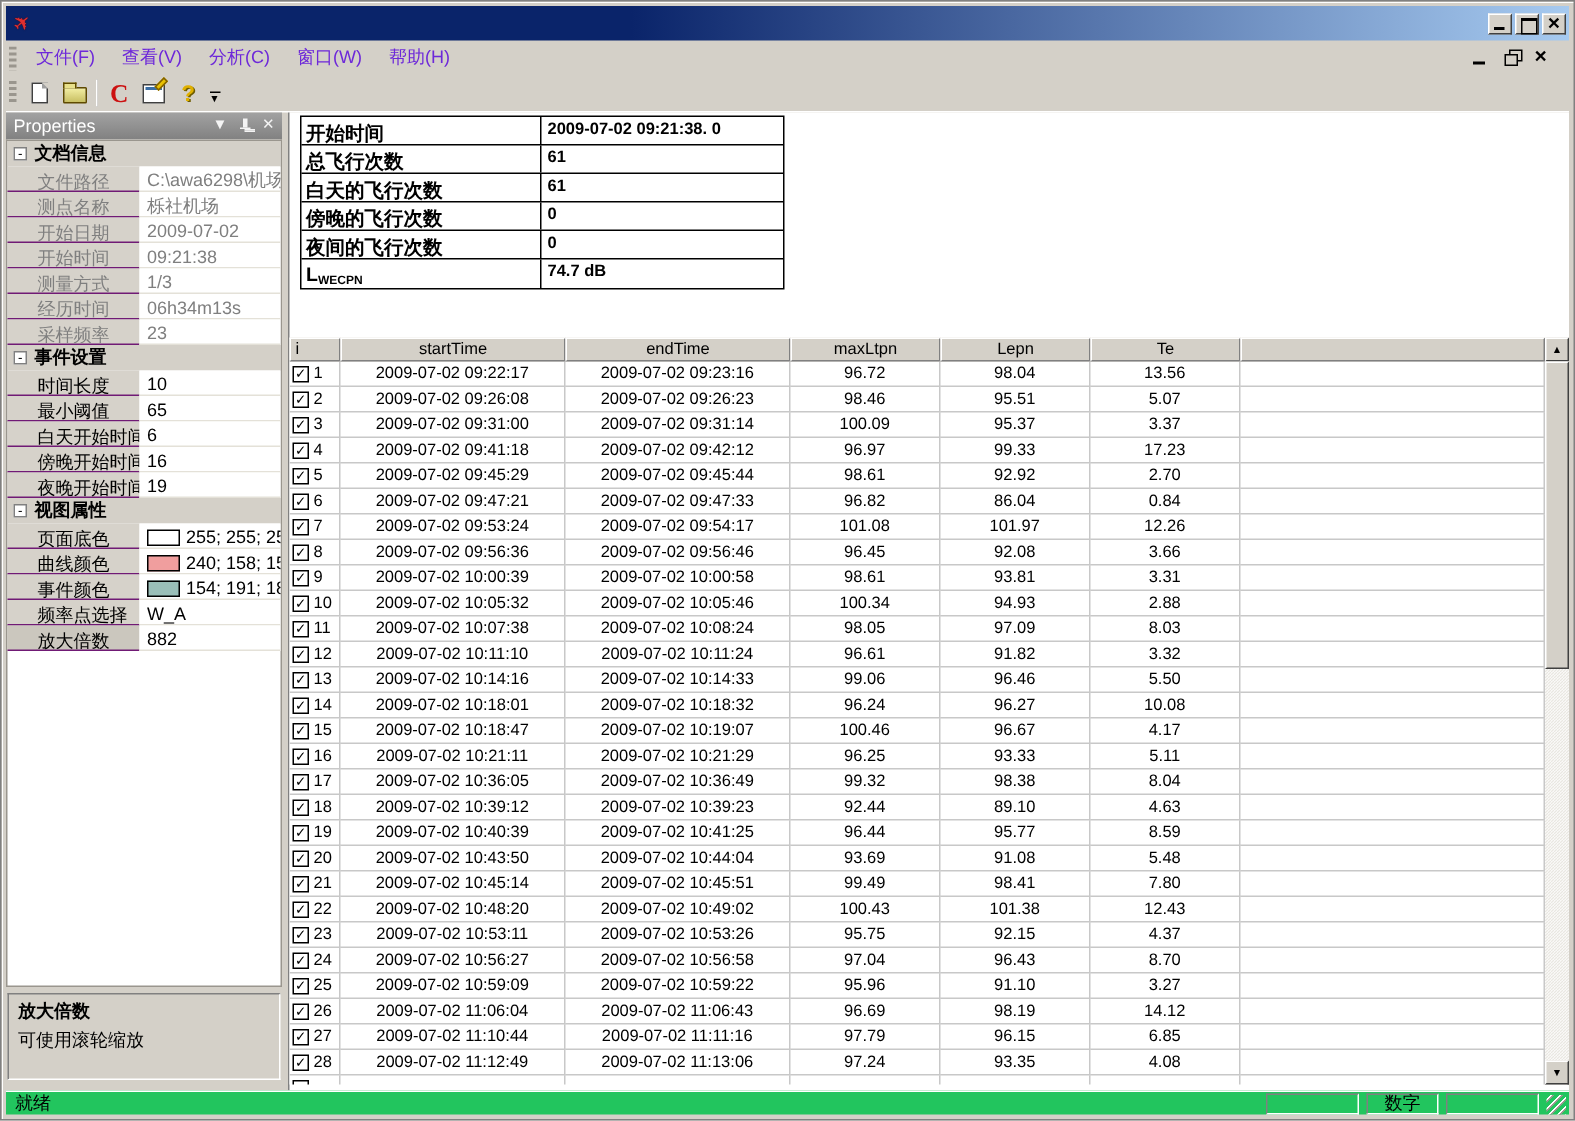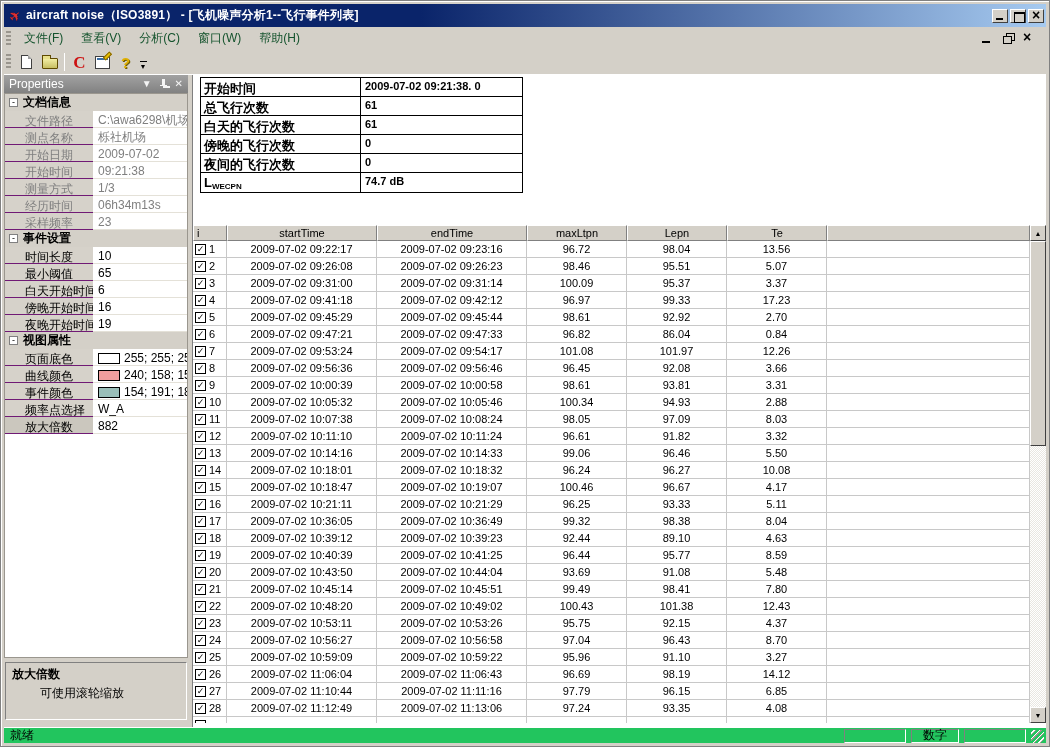--- a/index.html
+++ b/index.html
@@ -23,21 +23,21 @@
                      border:1px solid #000; border-top:2px solid #000; }
   .tbtn-close::after { content:"×"; position:absolute; left:0; right:0; top:-3px; text-align:center;
                        font-size:14px; font-weight:bold; color:#000; }
 
   
   .menubar { position: absolute; left: 3px; top: 26px; right: 3px; height: 23px;
              display: flex; align-items: center; }
   .grip { width: 5px; height: 16px; margin: 0 4px 0 2px;
           background-image: repeating-linear-gradient(to bottom,#9a968e 0 2px,transparent 2px 4px);
           background-size: 2px 100%; background-repeat: repeat-x; }
-  .menu-item { font-size: 12px; padding: 3px 9px; color: #14532d; cursor: default; }
+  .menu-item { font-size: 12px; padding: 3px 9px; color: #6d28d9; cursor: default; }
   .mdi-btns { margin-left: auto; display: flex; gap: 8px; padding-right: 10px; align-items: center; }
   .mdi-btn { width: 13px; height: 11px; position: relative; cursor: pointer; }
   .mdi-min::after { content:""; position:absolute; left:1px; bottom:1px; width:8px; height:2px; background:#000; }
   .mdi-restore::before { content:""; position:absolute; left:4px; top:0; width:7px; height:6px; border:1px solid #000; }
   .mdi-restore::after { content:""; position:absolute; left:1px; top:3px; width:7px; height:6px;
                         border:1px solid #000; background:#D4D0C8; }
   .mdi-close::after { content:"×"; position:absolute; left:0; top:-4px; font-size:14px; font-weight:bold; }
 
   
   .toolbar { position: absolute; left: 3px; top: 49px; right: 3px; height: 25px;
@@ -89,21 +89,21 @@
   .p-row.sel .p-label { background: #CBC7BE; }
   .p-value { flex: 1; background: #fff; padding: 2px 0 0 5px; border-bottom: 1px solid #E4E1D8;
              white-space: nowrap; overflow: hidden; display: flex; align-items: center; }
   .p-row.dim .p-label, .p-row.dim .p-value { color: #7f7f7f; }
   .swatch { display: inline-block; width: 22px; height: 11px; border: 1px solid #000;
             margin-right: 4px; flex: 0 0 auto; }
   .prop-filler { flex: 1; background: #fff; border: 1px solid #9a968e; border-top: none; }
   .prop-desc { flex: 0 0 58px; margin: 4px 1px 7px 1px; background: #D4D0C8;
                border: 1px solid; border-color: #808080 #fff #fff #808080; padding: 3px 6px; }
   .prop-desc .d-title { font-weight: bold; font-size: 12px; }
-  .prop-desc .d-text { font-size: 12px; margin-top: 2px; margin-left: 28px; }
+  .prop-desc .d-text { font-size: 12px; margin-top: 2px; }
 
   
   .main { position: absolute; left: 188px; right: 0; top: 0; bottom: 0; background: #fff;
           border-left: 1px solid #808080; }
 
   .summary { position: absolute; left: 7px; top: 2px; width: 323px; border: 1px solid #000; background:#fff; }
   .sum-row { display: flex; height: 19px; border-bottom: 1px solid #000; }
   .sum-row:last-child { border-bottom: none; }
   .sum-label { width: 160px; flex: 0 0 160px; border-right: 1px solid #000; font-weight: bold;
                font-size: 13px; padding: 2px 0 0 3px; white-space: nowrap; overflow: hidden; }
@@ -158,21 +158,20 @@
   .sb-grip { width: 13px; height: 13px; align-self: flex-end;
              background-image: repeating-linear-gradient(135deg,transparent 0 2px,#fff 2px 3px,#9a968e 3px 4px); }
 </style>
 </head>
 <body>
 
 <div class="window">
 
   <div class="titlebar">
     <span class="app-icon">✈</span>
-    <span class="title-text">aircraft noise（ISO3891） - [飞机噪声分析1--飞行事件列表]</span>
     <span class="title-btns">
       <span class="tbtn tbtn-min"></span>
       <span class="tbtn tbtn-max"></span>
       <span class="tbtn tbtn-close"></span>
     </span>
   </div>
 
   <div class="menubar">
     <span class="grip"></span>
     <span class="menu-item">文件(F)</span>

